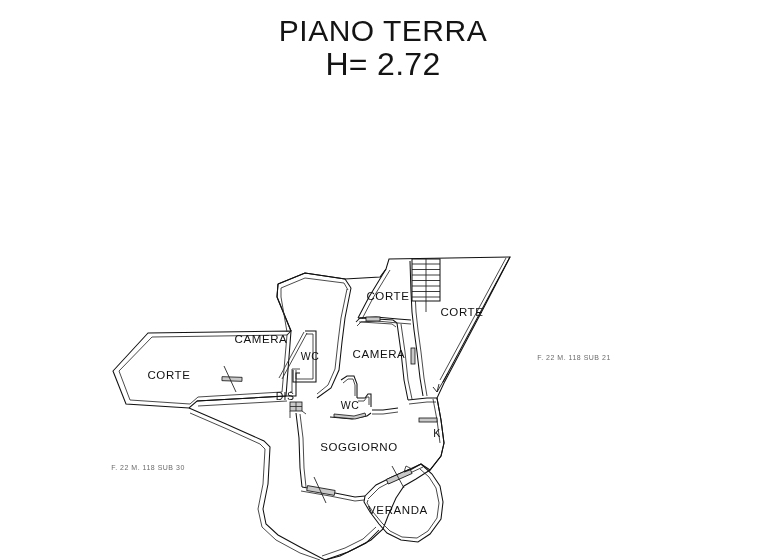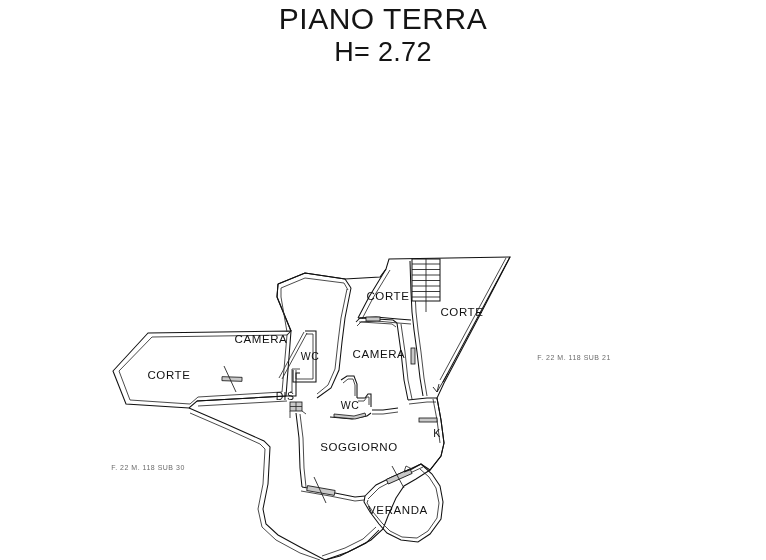--- a/index.html
+++ b/index.html
@@ -22,32 +22,32 @@
     width: 766px;
     height: 560px;
     background: #ffffff;
   }
   .title-block {
     position: absolute;
     top: 0;
     left: 0;
     width: 766px;
     text-align: center;
-    padding-top: 2px;
+    padding-top: 14px;
     user-select: none;
   }
   .title-line1 {
     font-size: 30px;
     letter-spacing: 0.5px;
     line-height: 34px;
     color: #141414;
     font-weight: 400;
   }
   .title-line2 {
-    font-size: 27px;
+    font-size: 32px;
     line-height: 32px;
     color: #141414;
     font-weight: 400;
     letter-spacing: 0.3px;
   }
   #plan-svg {
     position: absolute;
     left: 0;
     top: 0;
     width: 766px;

